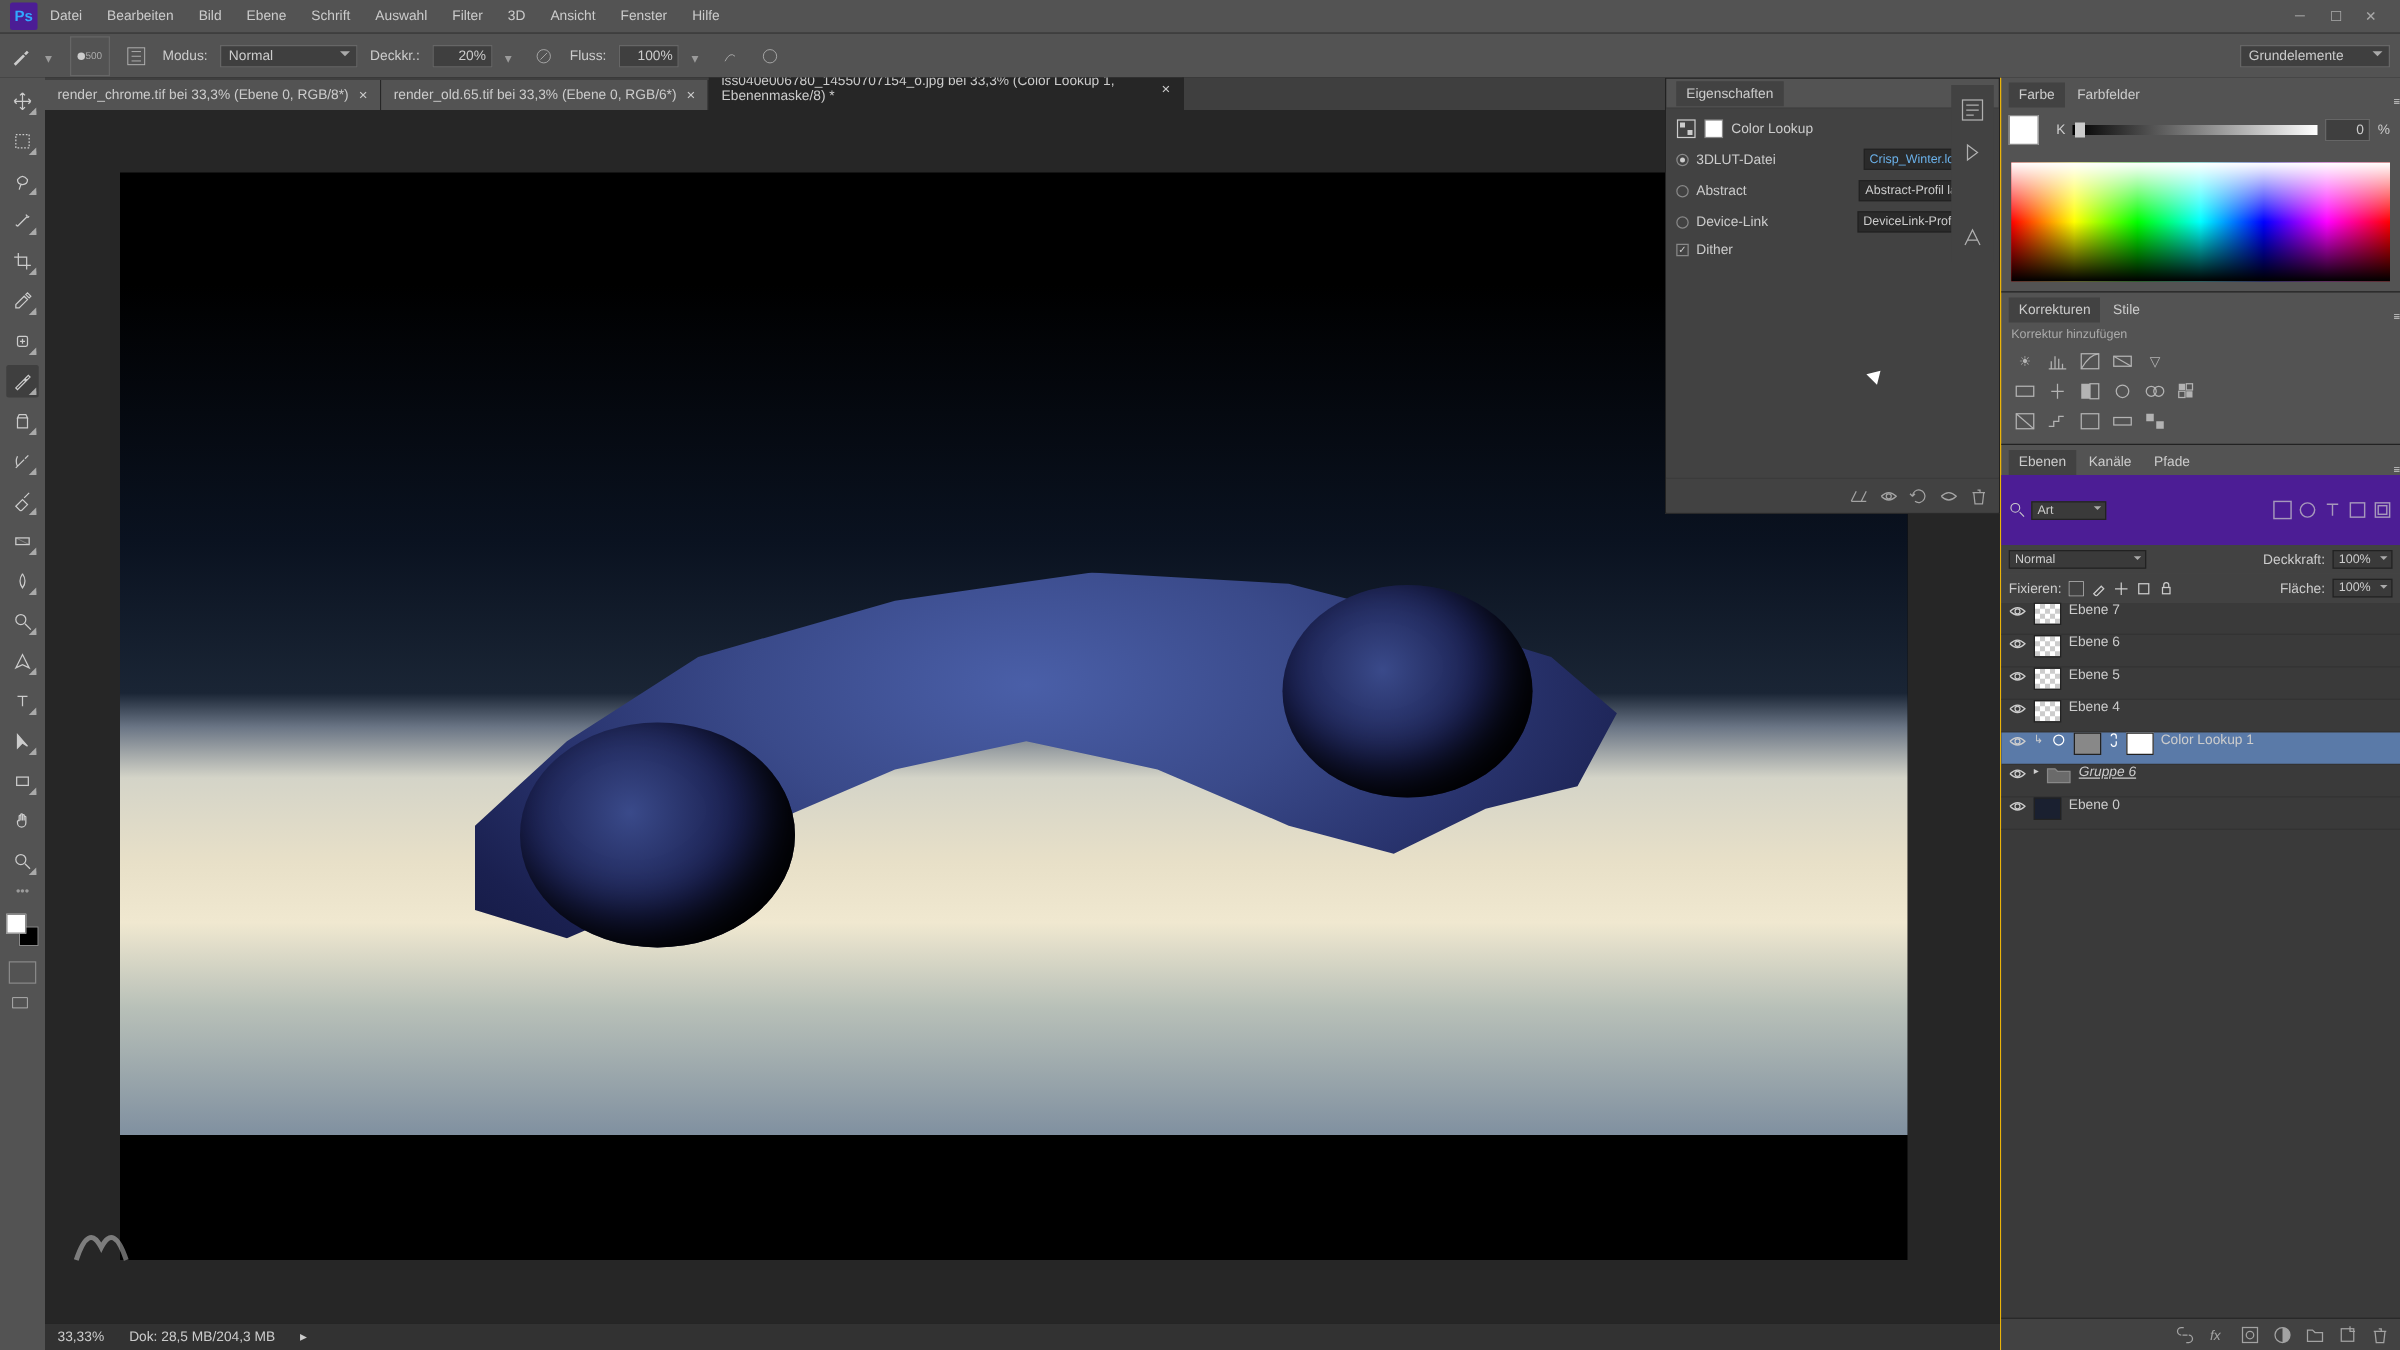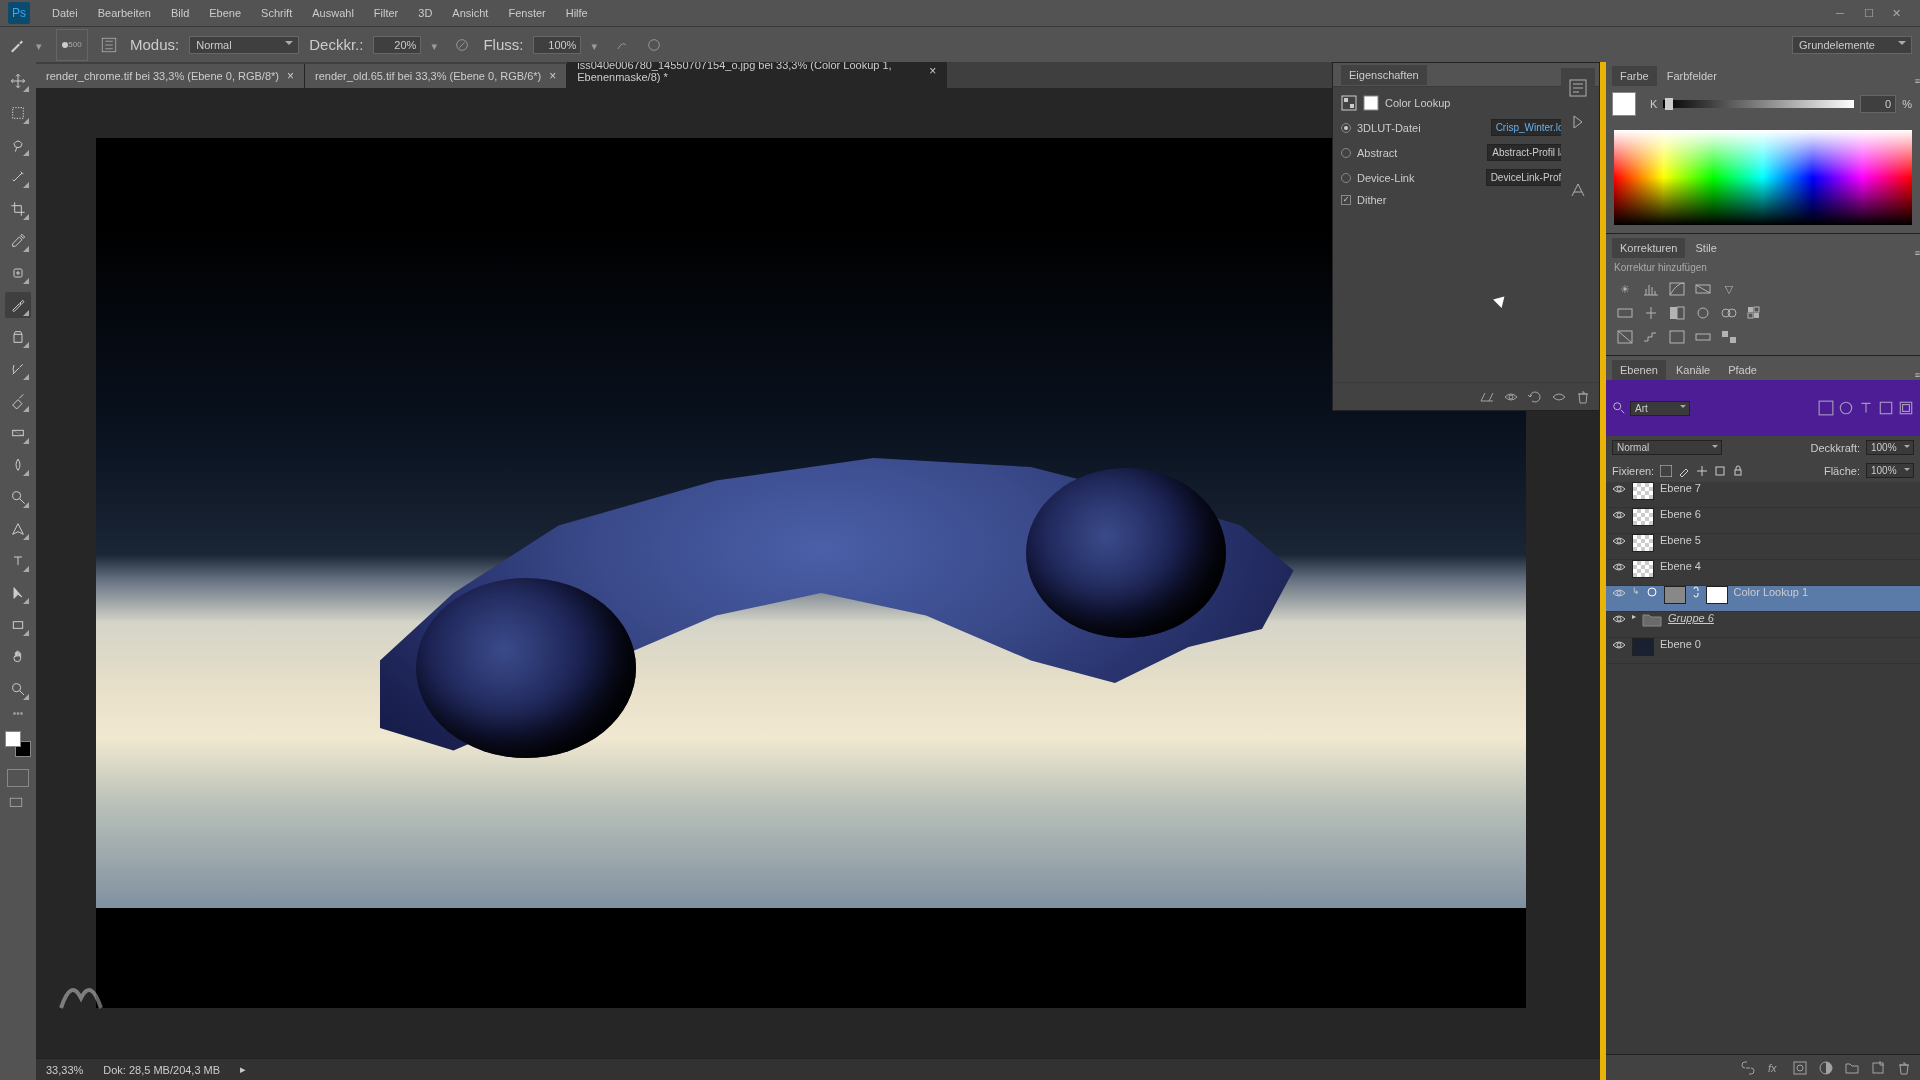--- a/index.html
+++ b/index.html
@@ -1,27 +1,27 @@
 <!DOCTYPE html>
 <html><head>
 <meta charset="utf-8">
 <style>
 *{margin:0;padding:0;box-sizing:border-box;font-family:'Segoe UI',Tahoma,sans-serif;font-size:11px;color:#ccc;user-select:none}
 body{background:#323232;width:1920px;height:1080px;overflow:hidden;display:flex;flex-direction:column}
 .menubar{height:26px;background:#535353;display:flex;align-items:center;padding:0 8px;gap:0}
-.ps-logo{width:22px;height:22px;background:#0c4a6e;display:flex;align-items:center;justify-content:center;font-weight:normal;color:#31a8ff;font-size:12px;margin-right:12px;border-radius:2px}
+.ps-logo{width:22px;height:22px;background:#4c1d95;display:flex;align-items:center;justify-content:center;font-weight:bold;color:#31a8ff;font-size:12px;border-radius:2px}
 .menu-item{padding:5px 10px;cursor:pointer}
 .win-controls{margin-left:auto;display:flex;gap:16px;padding-right:8px}
 .win-btn{width:12px;height:12px;cursor:pointer;opacity:.7}
 .options-bar{height:36px;background:#535353;border-top:1px solid #383838;display:flex;align-items:center;padding:0 8px;gap:10px}
 .tool-icon{width:18px;height:18px;display:inline-block}
 .brush-preview{width:32px;height:32px;border:1px solid #666;display:flex;flex-direction:row;align-items:center;justify-content:center;background:#535353}
 .brush-dot{width:6px;height:6px;background:#ccc;border-radius:50%}
 .brush-size{font-size:8px;color:#aaa}
-.opt-label{color:#ccc;font-size:15px}
+.opt-label{color:#ccc;font-size:11px}
 .dropdown{background:#3f3f3f;border:1px solid #666;padding:2px 18px 2px 6px;position:relative;min-width:110px}
 .dropdown::after{content:'';position:absolute;right:5px;top:50%;transform:translateY(-50%);border:4px solid transparent;border-top-color:#aaa}
 .num-input{background:#3f3f3f;border:1px solid #666;padding:2px 4px;width:48px;text-align:right}
 .icon-btn{width:22px;height:22px;display:flex;align-items:center;justify-content:center;cursor:pointer;opacity:.8}
 .workspace-selector{margin-left:auto;min-width:120px}
 .middle{flex:1;display:flex;position:relative;overflow:hidden}
 .toolbox{width:36px;background:#535353;display:flex;flex-direction:column;align-items:center;padding-top:6px;gap:6px}
 .tool{width:26px;height:26px;display:flex;align-items:center;justify-content:center;cursor:pointer;border-radius:2px;position:relative}
 .tool.active{background:#3f3f3f}
 .tool svg{width:16px;height:16px;stroke:#ccc;fill:none;stroke-width:1.5}
@@ -41,21 +41,21 @@
 .sky{position:absolute;left:0;top:90px;right:0;bottom:100px;background:linear-gradient(to bottom,#000 0%,#0a1220 30%,#1a2535 48%,#6a7585 52%,#d4d4c8 58%,#e8e0c8 68%,#f0e8d0 75%,#b8c0b8 85%,#8090a0 100%)}
 .ship{position:absolute;left:200px;top:230px;width:1050px;height:450px}
 .ship-body{position:absolute;width:100%;height:100%;background:radial-gradient(ellipse at 50% 40%,#4a5fa8 0%,#3a4a8a 30%,#2a3570 50%,#1a2050 70%,#0a1030 100%);clip-path:polygon(8% 65%,15% 50%,25% 35%,40% 25%,55% 20%,70% 22%,80% 28%,90% 35%,95% 45%,92% 58%,85% 62%,78% 70%,70% 65%,60% 55%,50% 50%,40% 55%,30% 65%,22% 78%,15% 85%,8% 80%);filter:drop-shadow(0 20px 30px rgba(0,0,0,.6))}
 .engine1{position:absolute;left:120px;bottom:60px;width:220px;height:180px;background:radial-gradient(circle at 40% 40%,#3a4a8a,#1a2050,#050815);border-radius:50%;box-shadow:inset -20px -20px 40px #000}
 .engine2{position:absolute;right:120px;top:100px;width:200px;height:170px;background:radial-gradient(circle at 40% 40%,#3a4a8a,#1a2050,#050815);border-radius:50%;box-shadow:inset -20px -20px 40px #000}
 .watermark{position:absolute;left:15px;bottom:40px;width:60px;height:50px;opacity:.4}
 .watermark svg{stroke:#fff;fill:none;stroke-width:4}
 .cursor-arrow{position:absolute;left:1495px;top:230px;width:12px;height:18px;z-index:100}
 .cursor-arrow::before{content:'';position:absolute;border:6px solid transparent;border-left:10px solid #fff;transform:rotate(-45deg)}
 .status-bar{height:22px;background:#323232;display:flex;align-items:center;padding:0 10px;gap:20px;font-size:10px;color:#aaa;border-top:1px solid #222}
-.panel-col{width:320px;background:#535353;display:flex;flex-direction:column;border-left:6px solid #eab308}
+.panel-col{width:320px;background:#535353;display:flex;flex-direction:column;border-left:1px solid #eab308}
 .panel-icons-strip{position:absolute;right:320px;top:0;width:34px;background:#424242;display:flex;flex-direction:column;gap:14px;padding:10px 0;align-items:center;z-index:5}
 .strip-icon{width:20px;height:20px;cursor:pointer;opacity:.8}
 .properties-panel{position:absolute;right:320px;top:0;width:268px;background:#535353;border:1px solid #222;z-index:4}
 .panel-header{height:24px;display:flex;align-items:center;padding:0 8px;border-bottom:1px solid #3a3a3a;font-size:11px}
 .panel-tab{padding:4px 8px;cursor:pointer}
 .panel-tab.active{background:#424242}
 .panel-body{padding:8px;background:#424242}
 .prop-row{display:flex;align-items:center;gap:6px;margin-bottom:8px;font-size:11px}
 .prop-label{flex:1}
 .prop-dropdown{background:#2a2a2a;border:1px solid #222;padding:2px 16px 2px 4px;min-width:100px;font-size:10px;position:relative;color:#6ab0e8}

